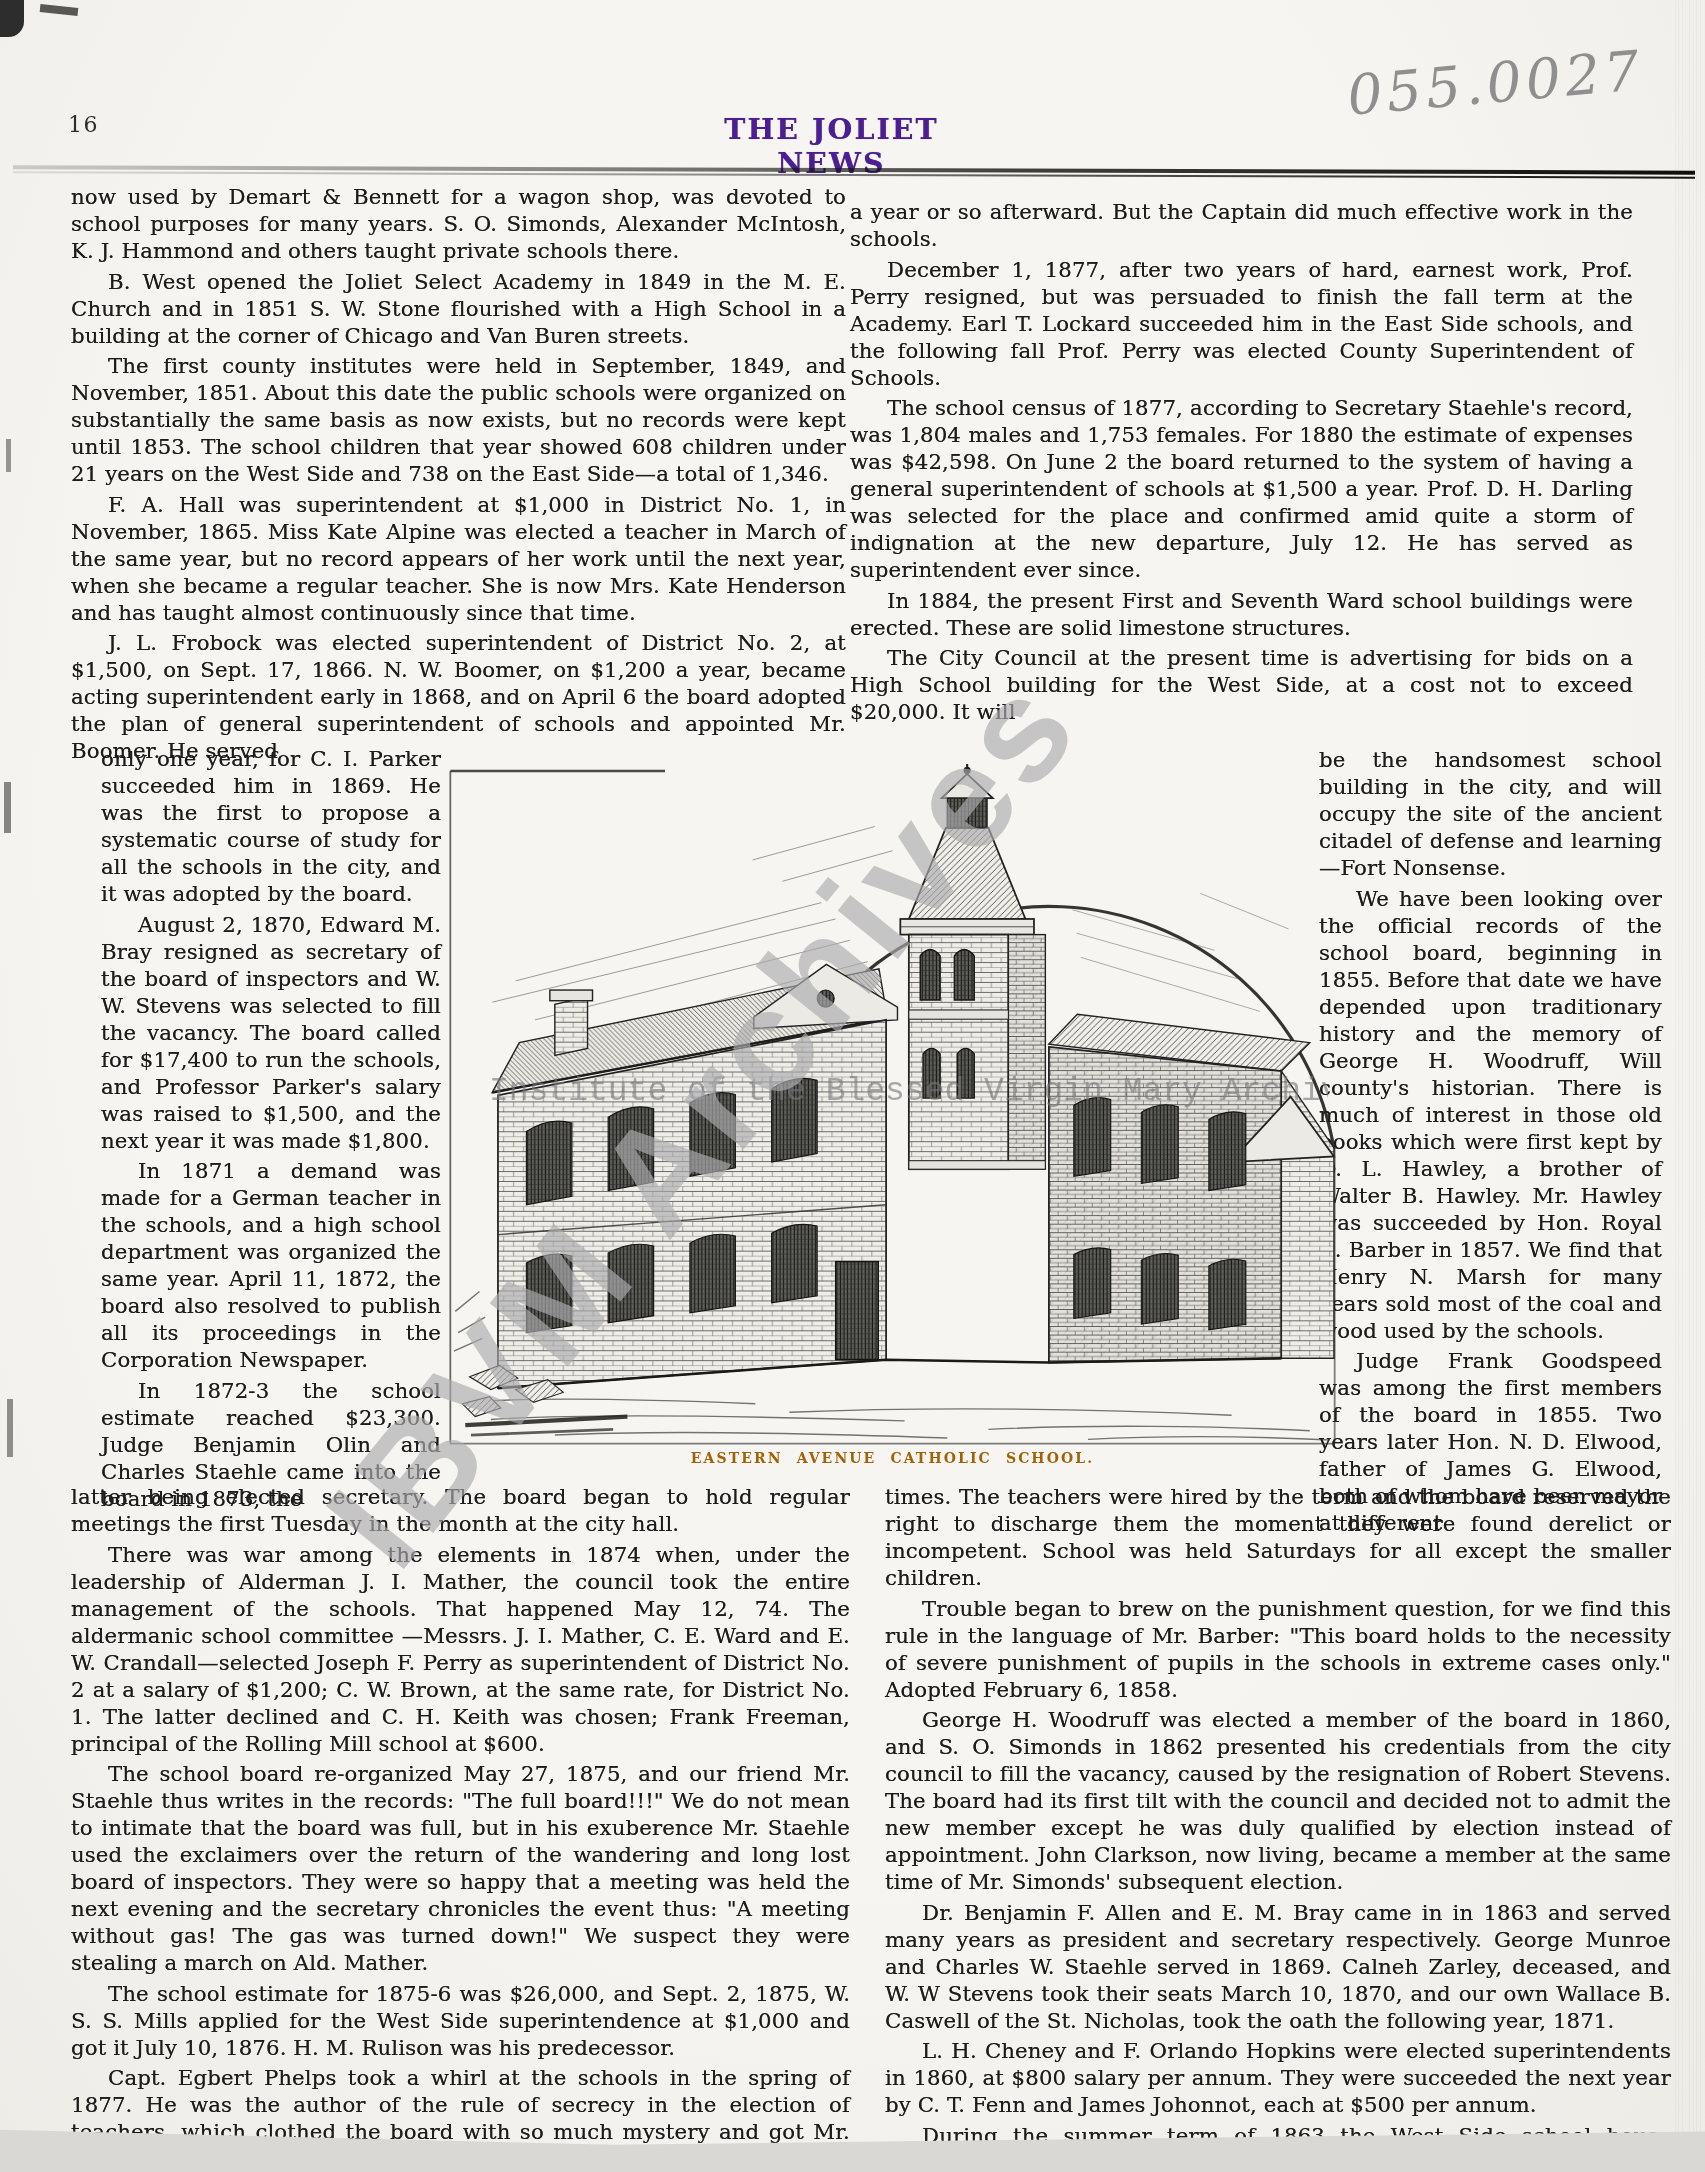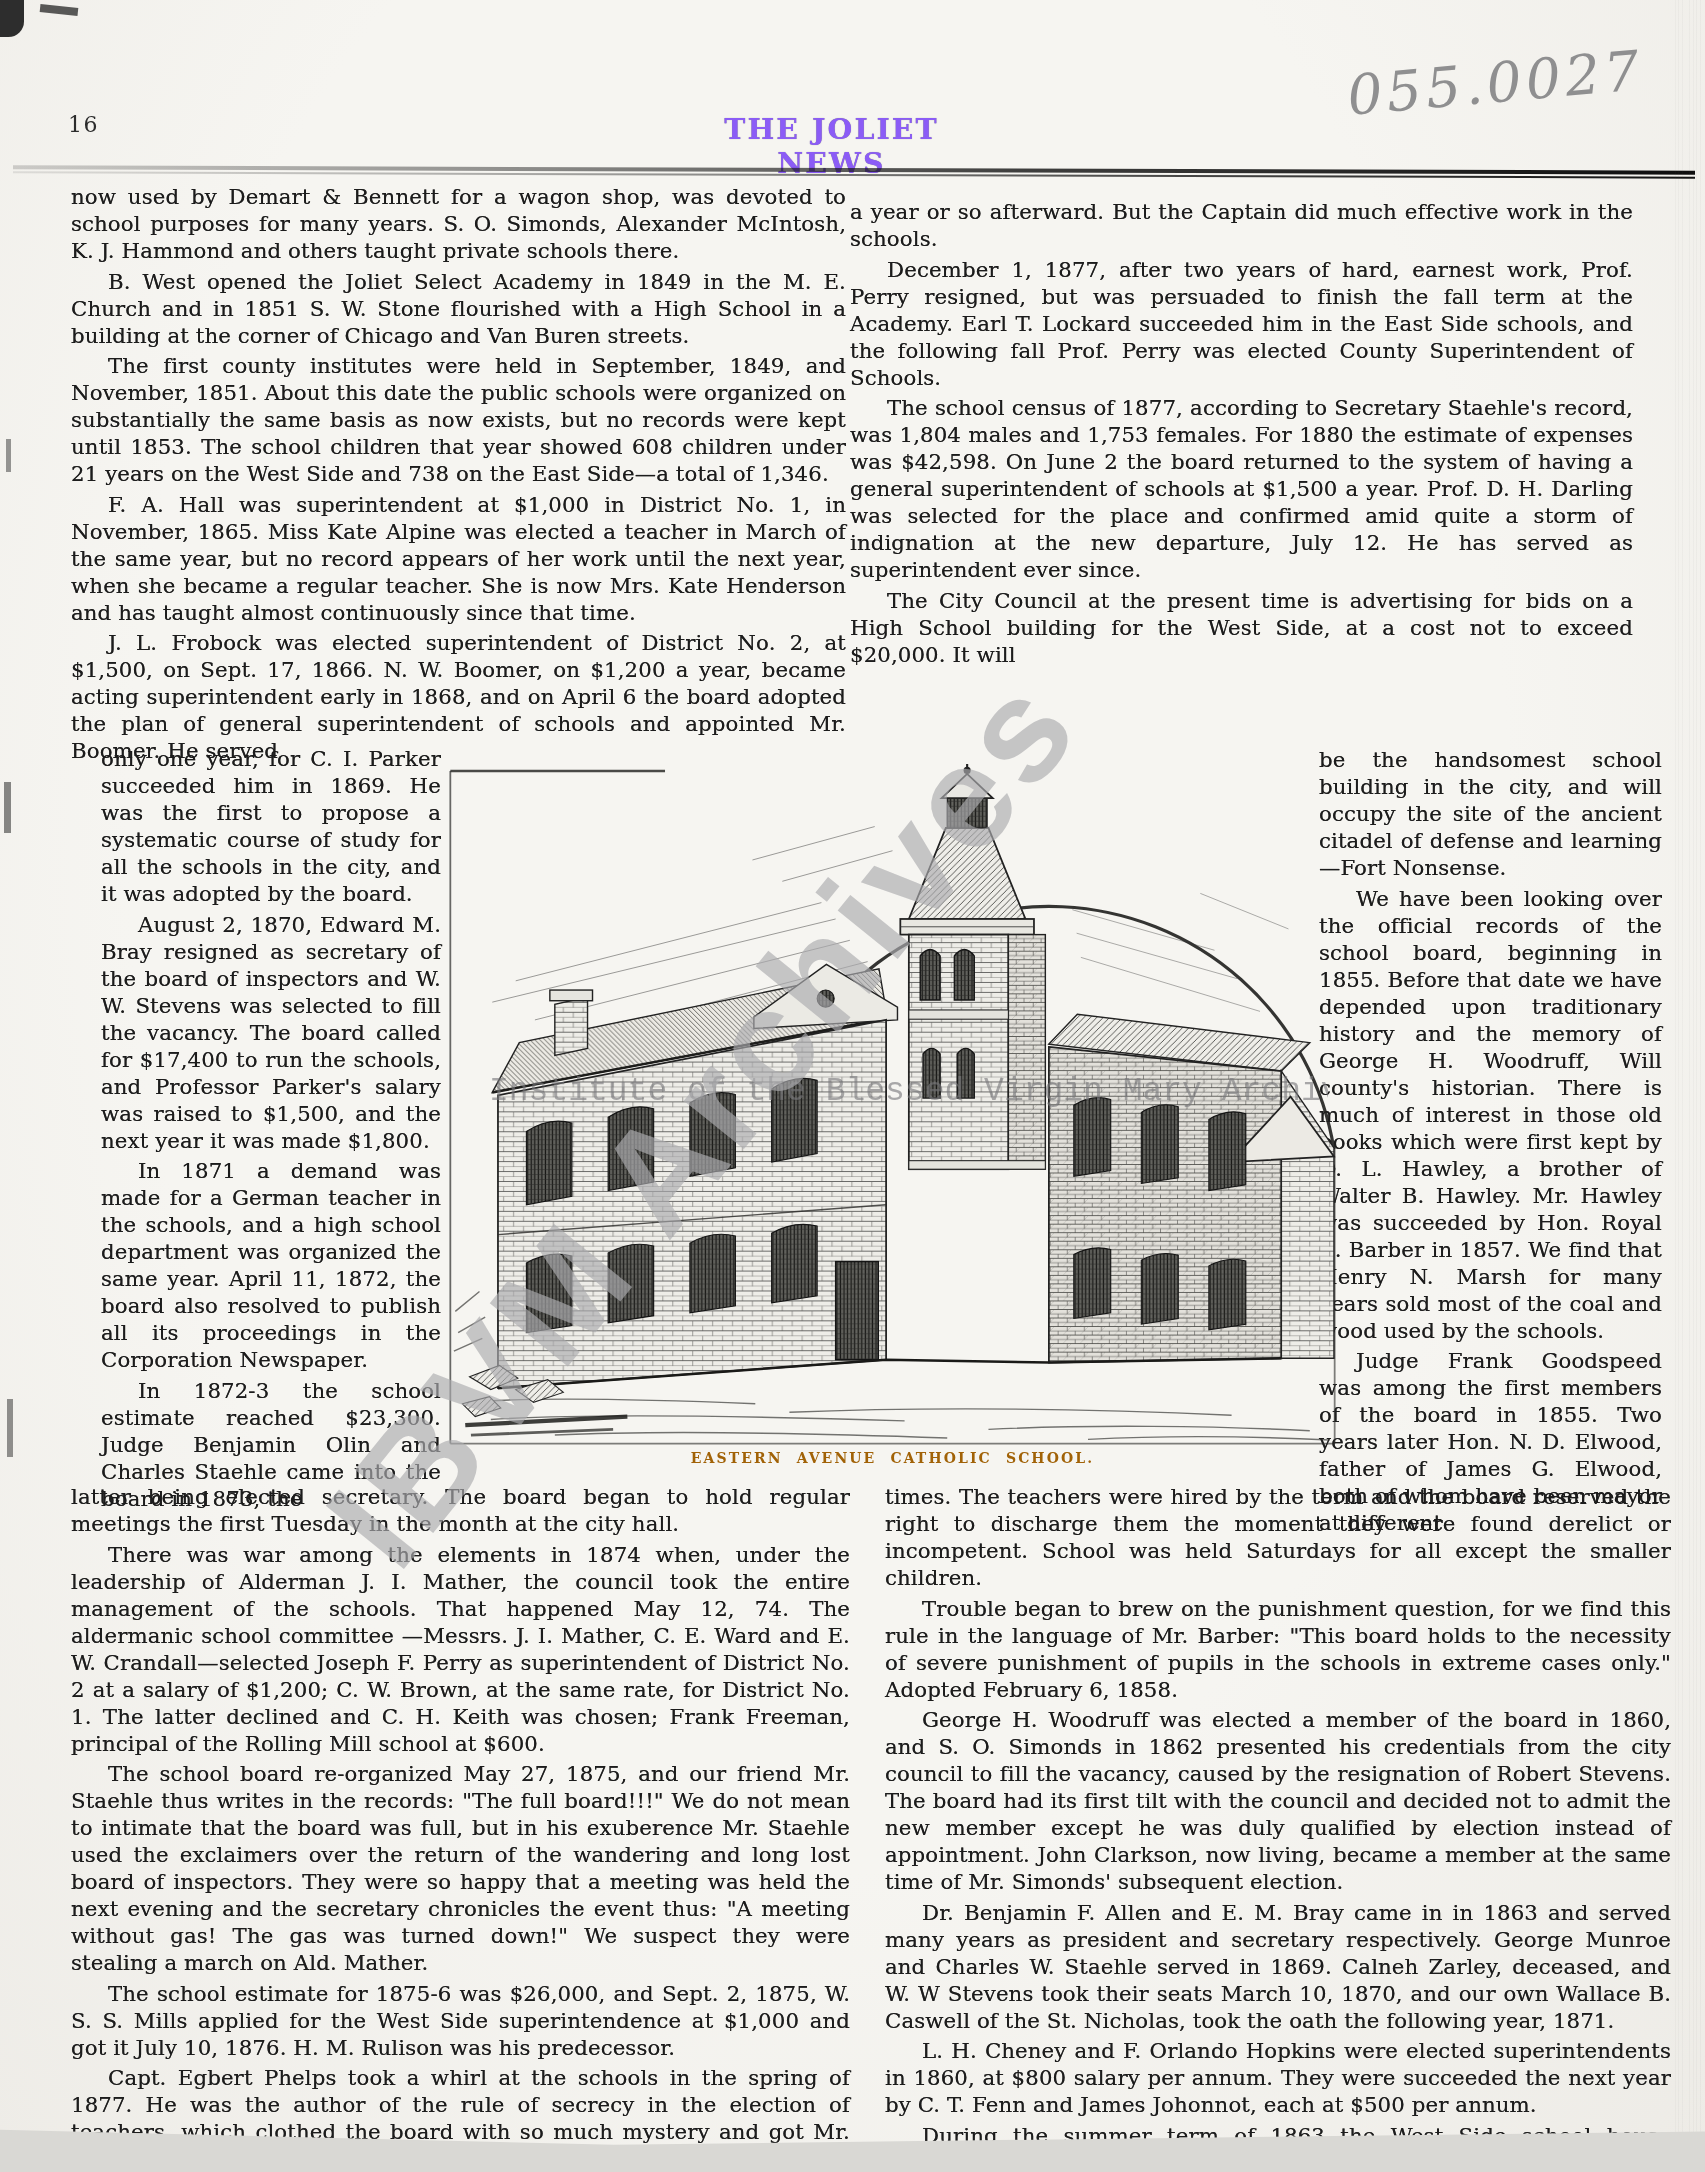--- a/index.html
+++ b/index.html
@@ -4,21 +4,21 @@
 <style>
   html,body{margin:0;padding:0;}
   body{
     width:1705px;height:2172px;position:relative;overflow:hidden;
     background:radial-gradient(ellipse at 48% 38%, #f6f5f1 55%, #edebe6 100%);
     font-family:"DejaVu Serif", serif;color:#1d1d1d;
   }
   .abs{position:absolute;}
   .page-number{left:68px;top:112px;font-size:22px;color:#2c2c2c;letter-spacing:1.4px;}
   .masthead{left:682px;top:112px;width:299px;text-align:center;font-size:28.4px;font-weight:bold;
-    letter-spacing:2.1px;color:#8b5cf6;text-shadow:0 0 0.7px rgba(20,20,20,.55);}
+    letter-spacing:2.1px;color:#4c1d95;text-shadow:0 0 0.7px rgba(20,20,20,.55);}
   .annotation{left:1347px;top:51px;font-size:55px;font-style:italic;color:#8f8f90;
     transform:rotate(-5deg);letter-spacing:4.3px;font-family:"DejaVu Serif",serif;}
   .rule{left:12.8px;top:168px;width:1682px;transform:rotate(.18deg);}
   .rule .l1{height:3.6px;margin-bottom:2.8px;
     background:linear-gradient(90deg, rgba(26,26,26,.18), rgba(26,26,26,.45) 28%, rgba(17,17,17,.8) 60%, #0e0e0e);}
   .rule .l2{height:2.1px;
     background:linear-gradient(90deg, rgba(26,26,26,.10), rgba(26,26,26,.35) 30%, rgba(17,17,17,.7) 62%, #101010);}
   .textcol{position:absolute;font-size:21.3px;line-height:27px;text-align:justify;
     color:#1c1c1c;text-shadow:0 0 0.5px rgba(25,25,25,.75);letter-spacing:0.1px;}
   .textcol p{margin:0 0 3.6px 0;text-indent:37px;}
@@ -77,20 +77,21 @@
     <p>There was war among the elements in 1874 when, under the leadership of Alderman J. I. Mather, the council took the entire management of the schools.  That happened May 12, 74.  The aldermanic school committee —Messrs. J. I. Mather, C. E. Ward and E. W. Crandall—selected Joseph F. Perry as superintendent of District No. 2 at a salary of $1,200; C. W. Brown, at the same rate, for District No. 1.  The latter declined and C. H. Keith was chosen; Frank Freeman, principal of the Rolling Mill school at $600.</p>
     <p>The school board re-organized May 27, 1875, and our friend Mr. Staehle thus writes in the records:  "The full board!!!"  We do not mean to intimate that the board was full, but in his exuberence Mr. Staehle used the exclaimers over the return of the wandering and long lost board of inspectors.  They were so happy that a meeting was held the next evening and the secretary chronicles the event thus:  "A meeting without gas!  The gas was turned down!"  We suspect they were stealing a march on Ald. Mather.</p>
     <p>The school estimate for 1875-6 was  $26,000, and Sept. 2, 1875, W. S. S. Mills applied for the West Side superintendence at $1,000 and got it July 10, 1876.  H. M. Rulison was his predecessor.</p>
     <p>Capt. Egbert Phelps took a whirl at the schools in the  spring of 1877. He was the author of the rule of secrecy in the election of teachers, which clothed the board with so much mystery and got Mr. Paige into hot water</p>
   </div>
 
 <div class="textcol col-r-top cont">
     <p>a year or so afterward.  But the Captain did much effective work in the schools.</p>
     <p>December 1, 1877, after two years of hard, earnest work, Prof. Perry resigned, but was persuaded to finish the fall term at the  Academy.  Earl T. Lockard succeeded him in the East Side schools, and the following fall Prof. Perry was elected County Superintendent of Schools.</p>
     <p>The school census of 1877, according to Secretary Staehle's record, was 1,804 males and 1,753 females.  For 1880 the estimate of expenses was $42,598.  On June 2 the board returned to the system of having a general superintendent of schools at $1,500 a year.  Prof. D. H. Darling was selected for the place and confirmed amid quite a storm of indignation at the new departure, July 12.  He has served as superintendent ever since.</p>
+    <p>In 1884, the present First and Seventh Ward school buildings were erected.  These are solid limestone structures.</p>
     <p>The City Council at the present time is advertising for bids on a High School building for the West Side, at a cost not to exceed $20,000.  It will</p>
   </div>
 <div class="textcol col-r-narrow cont">
     <p>be the handsomest school building in the city, and will occupy the site of the ancient citadel of defense and learning—Fort Nonsense.</p>
     <p>We have been looking over the official records of the school board, beginning in 1855.  Before that date we have depended upon traditionary history and the memory of George H. Woodruff, Will county's historian. There is much of interest in those old books which were first kept by O. L. Hawley, a brother of Walter B. Hawley.  Mr. Hawley was succeeded by Hon. Royal E. Barber in 1857.  We find that Henry N. Marsh for many years sold most of the coal and wood used by the schools.</p>
     <p>Judge Frank Goodspeed was among the first members of the board in 1855.  Two years later Hon. N. D. Elwood, father of James G. Elwood, both of whom have been mayor at different</p>
   </div>
 <div class="textcol col-r-bottom cont">
     <p>times.  The teachers were hired by the term and the board reserved the right to discharge them the moment they were found derelict or incompetent.  School was held Saturdays for all except the smaller children.</p>
     <p>Trouble began to brew on the punishment question, for we find this rule in the language of Mr. Barber:  "This board holds to the necessity of severe punishment of pupils in the schools in extreme cases only."  Adopted February 6, 1858.</p>

